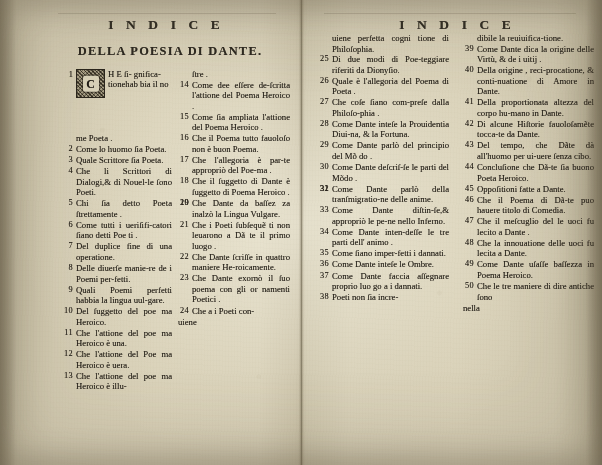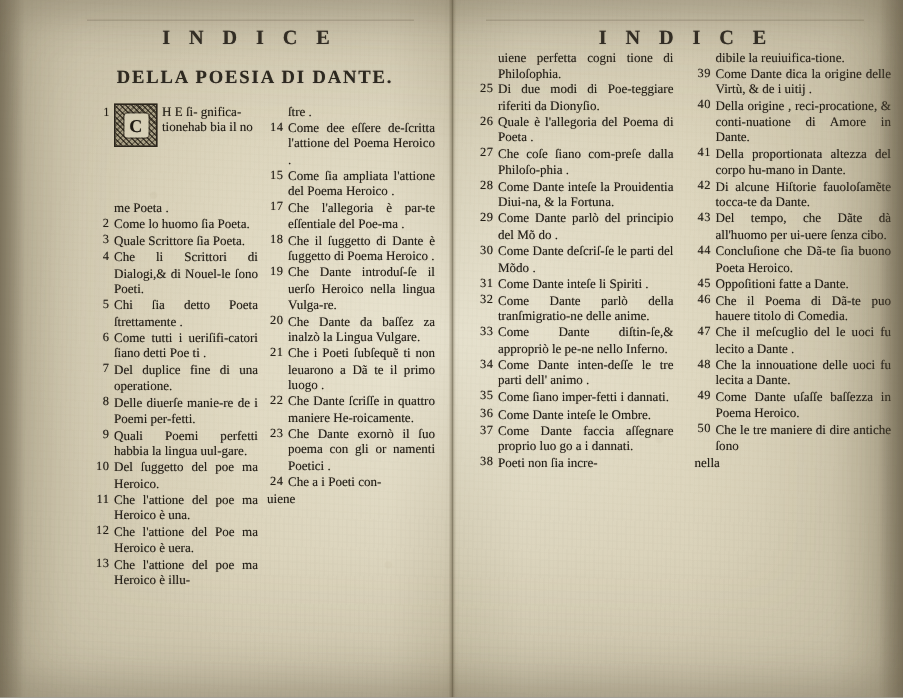--- a/index.html
+++ b/index.html
@@ -300,30 +300,33 @@
         <div>
             <div class="entry">
               <span class="num">14</span>
               <span class="txt">Come dee eſſere de-ſcritta l'attione del Poema Heroico .</span>
             </div>
             <div class="entry">
               <span class="num">15</span>
               <span class="txt">Come ſia ampliata l'attione del Poema Heroico .</span>
             </div>
             <div class="entry">
+              <span class="num">16</span>
+              <span class="txt">Che il Poema tutto fauoloſo non è buon Poema.</span>
+            </div>
+            <div class="entry">
               <span class="num">17</span>
-              <span class="txt">Che l'allegoria è par-te eſſentiale del Poe-ma .</span>
+              <span class="txt">Che l'allegoria è par-te appropriò del Poe-ma .</span>
             </div>
             <div class="entry">
               <span class="num">18</span>
               <span class="txt">Che il ſuggetto di Dante è ſuggetto di Poema Heroico .</span>
             </div>
             <div class="entry">
               <span class="num">19</span>
-              <span class="txt">Che Dante introduſ-ſe il uerſo Heroico nella lingua Vulga-re.</span>
             </div>
             <div class="entry">
               <span class="num">20</span>
               <span class="txt">Che Dante da baſſez za inalzò la Lingua Vulgare.</span>
             </div>
             <div class="entry">
               <span class="num">21</span>
               <span class="txt">Che i Poeti ſubſequẽ ti non leuarono a Dã te il primo luogo .</span>
             </div>
             <div class="entry">
@@ -371,21 +374,20 @@
             <div class="entry">
               <span class="num">29</span>
               <span class="txt">Come Dante parlò del principio del Mõ do .</span>
             </div>
             <div class="entry">
               <span class="num">30</span>
               <span class="txt">Come Dante deſcriſ-ſe le parti del Mõdo .</span>
             </div>
             <div class="entry">
               <span class="num">31</span>
-              <span class="txt">Come Dante inteſe li Spiriti .</span>
             </div>
             <div class="entry">
               <span class="num">32</span>
               <span class="txt">Come Dante parlò della tranſmigratio-ne delle anime.</span>
             </div>
             <div class="entry">
               <span class="num">33</span>
               <span class="txt">Come Dante diſtin-ſe,&amp; appropriò le pe-ne nello Inferno.</span>
             </div>
             <div class="entry">

